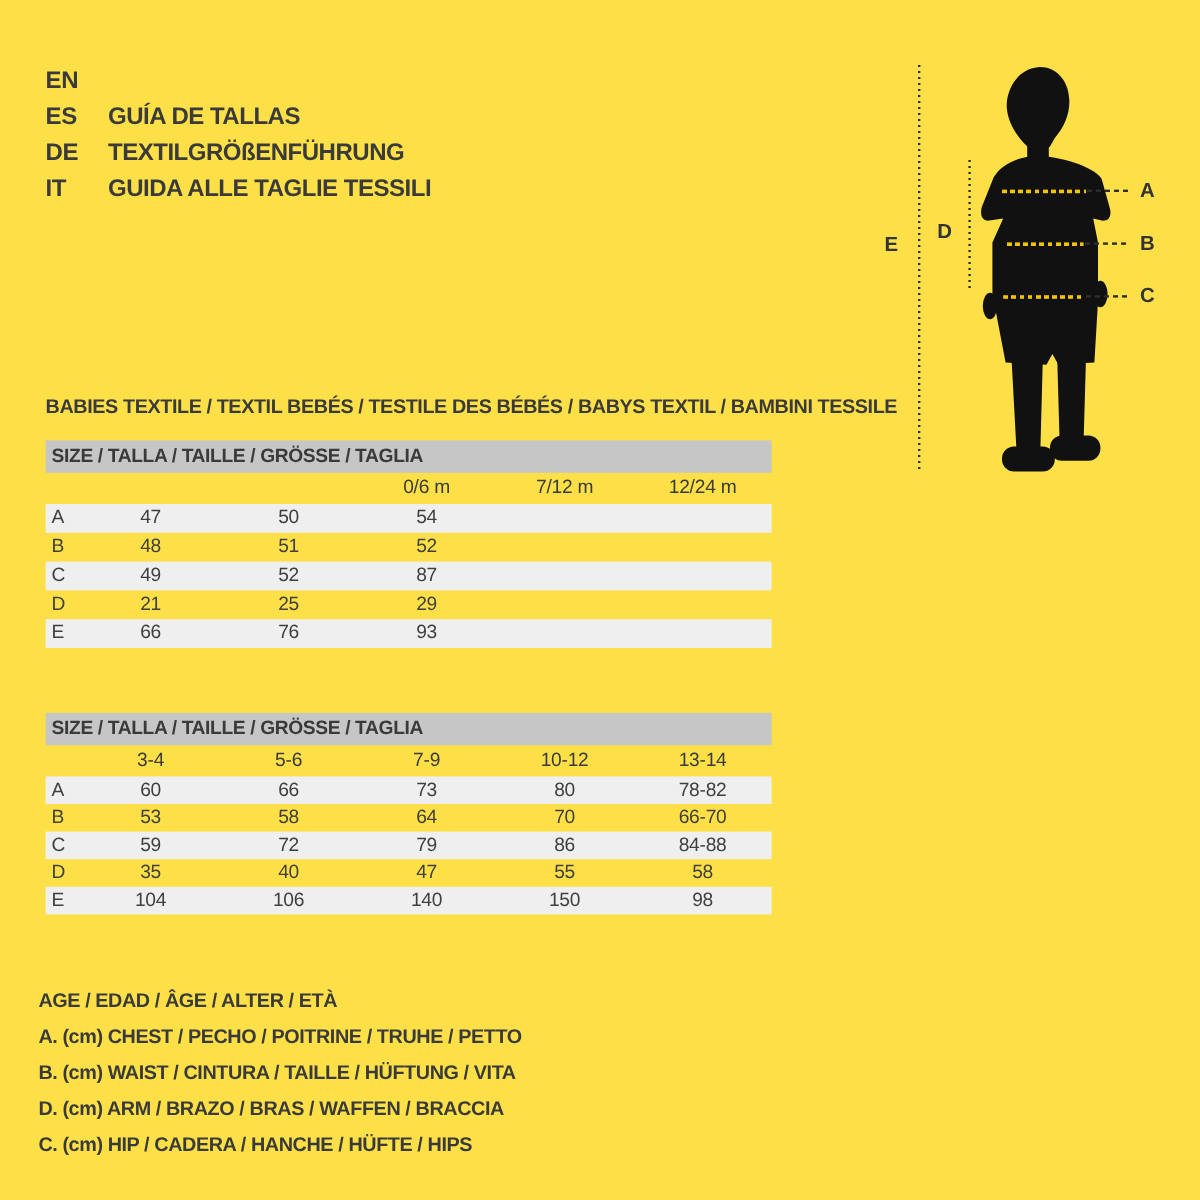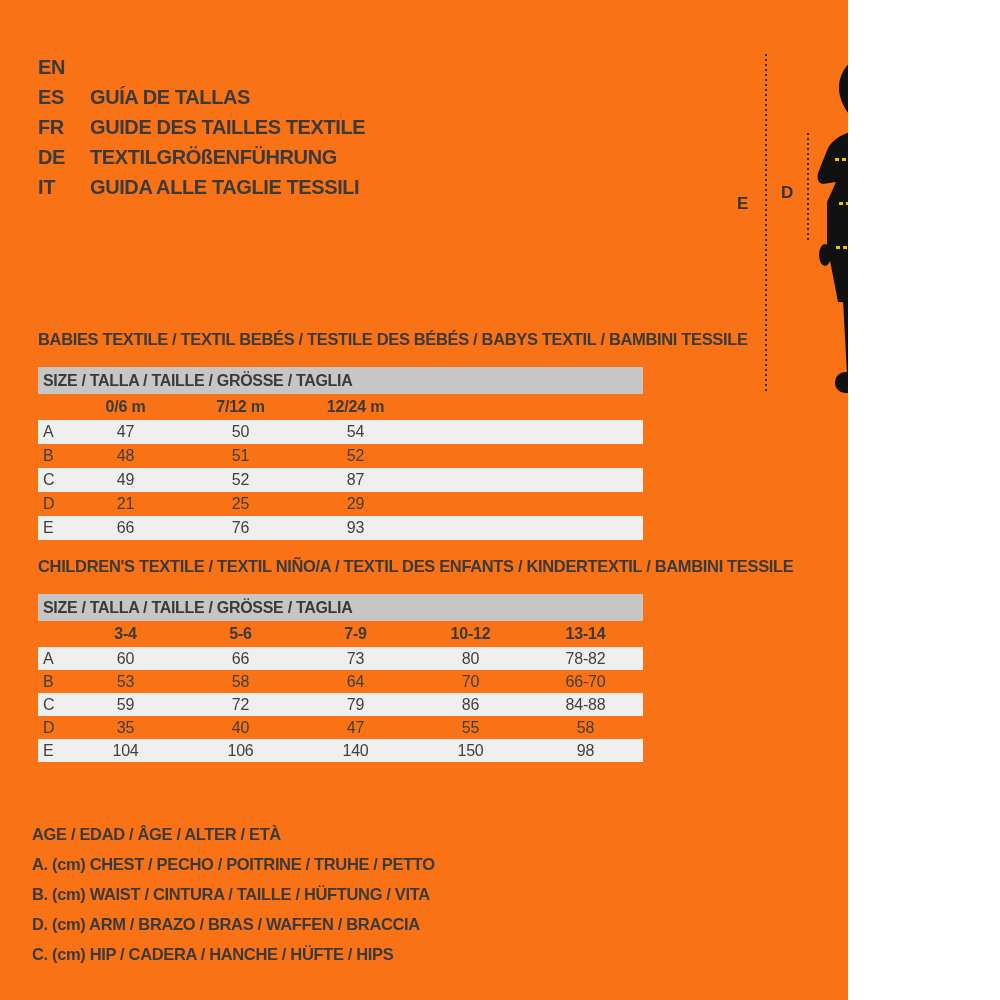--- a/index.html
+++ b/index.html
@@ -1,31 +1,31 @@
 <!DOCTYPE html>
 <html><head>
 <meta charset="utf-8">
 <style>
   html,body{margin:0;padding:0;background:#fff;}
   .page{
-    position:relative;width:848px;height:1000px;background:#f97316;overflow:hidden;
+    position:relative;width:1000px;height:1000px;background:#fde047;overflow:hidden;
     font-family:"Liberation Sans",sans-serif;color:#3a3a3a;
   }
   
   .lang-list{position:absolute;left:38px;top:52px;}
   .lang-row{display:flex;height:30px;align-items:center;font-size:20px;font-weight:700;letter-spacing:-0.4px;}
   .lang-code{width:52px;flex:0 0 52px;}
   
   .section-title{position:absolute;left:38px;font-size:16.5px;font-weight:700;letter-spacing:-0.35px;white-space:nowrap;}
   
   .sg-table{position:absolute;left:38px;width:605px;}
   .t-header{height:27px;background:#c5c6c5;display:flex;align-items:center;
             font-size:16px;font-weight:700;letter-spacing:-0.3px;padding-left:5px;box-sizing:border-box;text-align:center;}
   .t-row{display:flex;align-items:center;font-size:16px;letter-spacing:-0.2px;}
-  .t-row.age{height:26px;font-weight:700;}
+  .t-row.age{height:26px;font-weight:400;justify-content:flex-end;}
   .t-row.data{height:24px;font-weight:400;color:#3f3f3f;}
   .t-row.stripe{background:#efefef;}
   .cell-label{width:30px;flex:0 0 30px;padding-left:5px;box-sizing:border-box;font-weight:400;}
   .t-row.age .cell-label{font-weight:700;}
   .cell{width:115px;flex:0 0 115px;text-align:center;}
   .children .t-row.data{height:23px;}
   
   .vline{position:absolute;width:2px;background-image:repeating-linear-gradient(to bottom,#2e2e2e 0 2px,transparent 2px 5px);}
   .e-line{left:765px;top:54px;height:339px;}
   .d-line{left:807px;top:133px;height:110px;}
@@ -44,24 +44,20 @@
 
 <div class="page">
 
   <div class="lang-list">
     <div class="lang-row">
       <span class="lang-code">EN</span>
     </div>
     <div class="lang-row">
       <span class="lang-code">ES</span>
       <span class="lang-label">GUÍA DE TALLAS</span>
-    </div>
-    <div class="lang-row">
-      <span class="lang-code">FR</span>
-      <span class="lang-label">GUIDE DES TAILLES TEXTILE</span>
     </div>
     <div class="lang-row">
       <span class="lang-code">DE</span>
       <span class="lang-label">TEXTILGRÖßENFÜHRUNG</span>
     </div>
     <div class="lang-row">
       <span class="lang-code">IT</span>
       <span class="lang-label">GUIDA ALLE TAGLIE TESSILI</span>
     </div>
   </div>
@@ -131,21 +127,20 @@
       <span class="cell">29</span>
     </div>
     <div class="t-row data stripe">
       <span class="cell-label">E</span>
       <span class="cell">66</span>
       <span class="cell">76</span>
       <span class="cell">93</span>
     </div>
   </div>
 
-  <div class="section-title" style="top:557px;">CHILDREN'S TEXTILE / TEXTIL NIÑO/A / TEXTIL DES ENFANTS / KINDERTEXTIL / BAMBINI TESSILE</div>
 
   <div class="sg-table children" style="top:594px;">
     <div class="t-header">SIZE / TALLA / TAILLE / GRÖSSE / TAGLIA</div>
     <div class="t-row age">
       <span class="cell-label"></span>
       <span class="cell">3-4</span>
       <span class="cell">5-6</span>
       <span class="cell">7-9</span>
       <span class="cell">10-12</span>
       <span class="cell">13-14</span>

